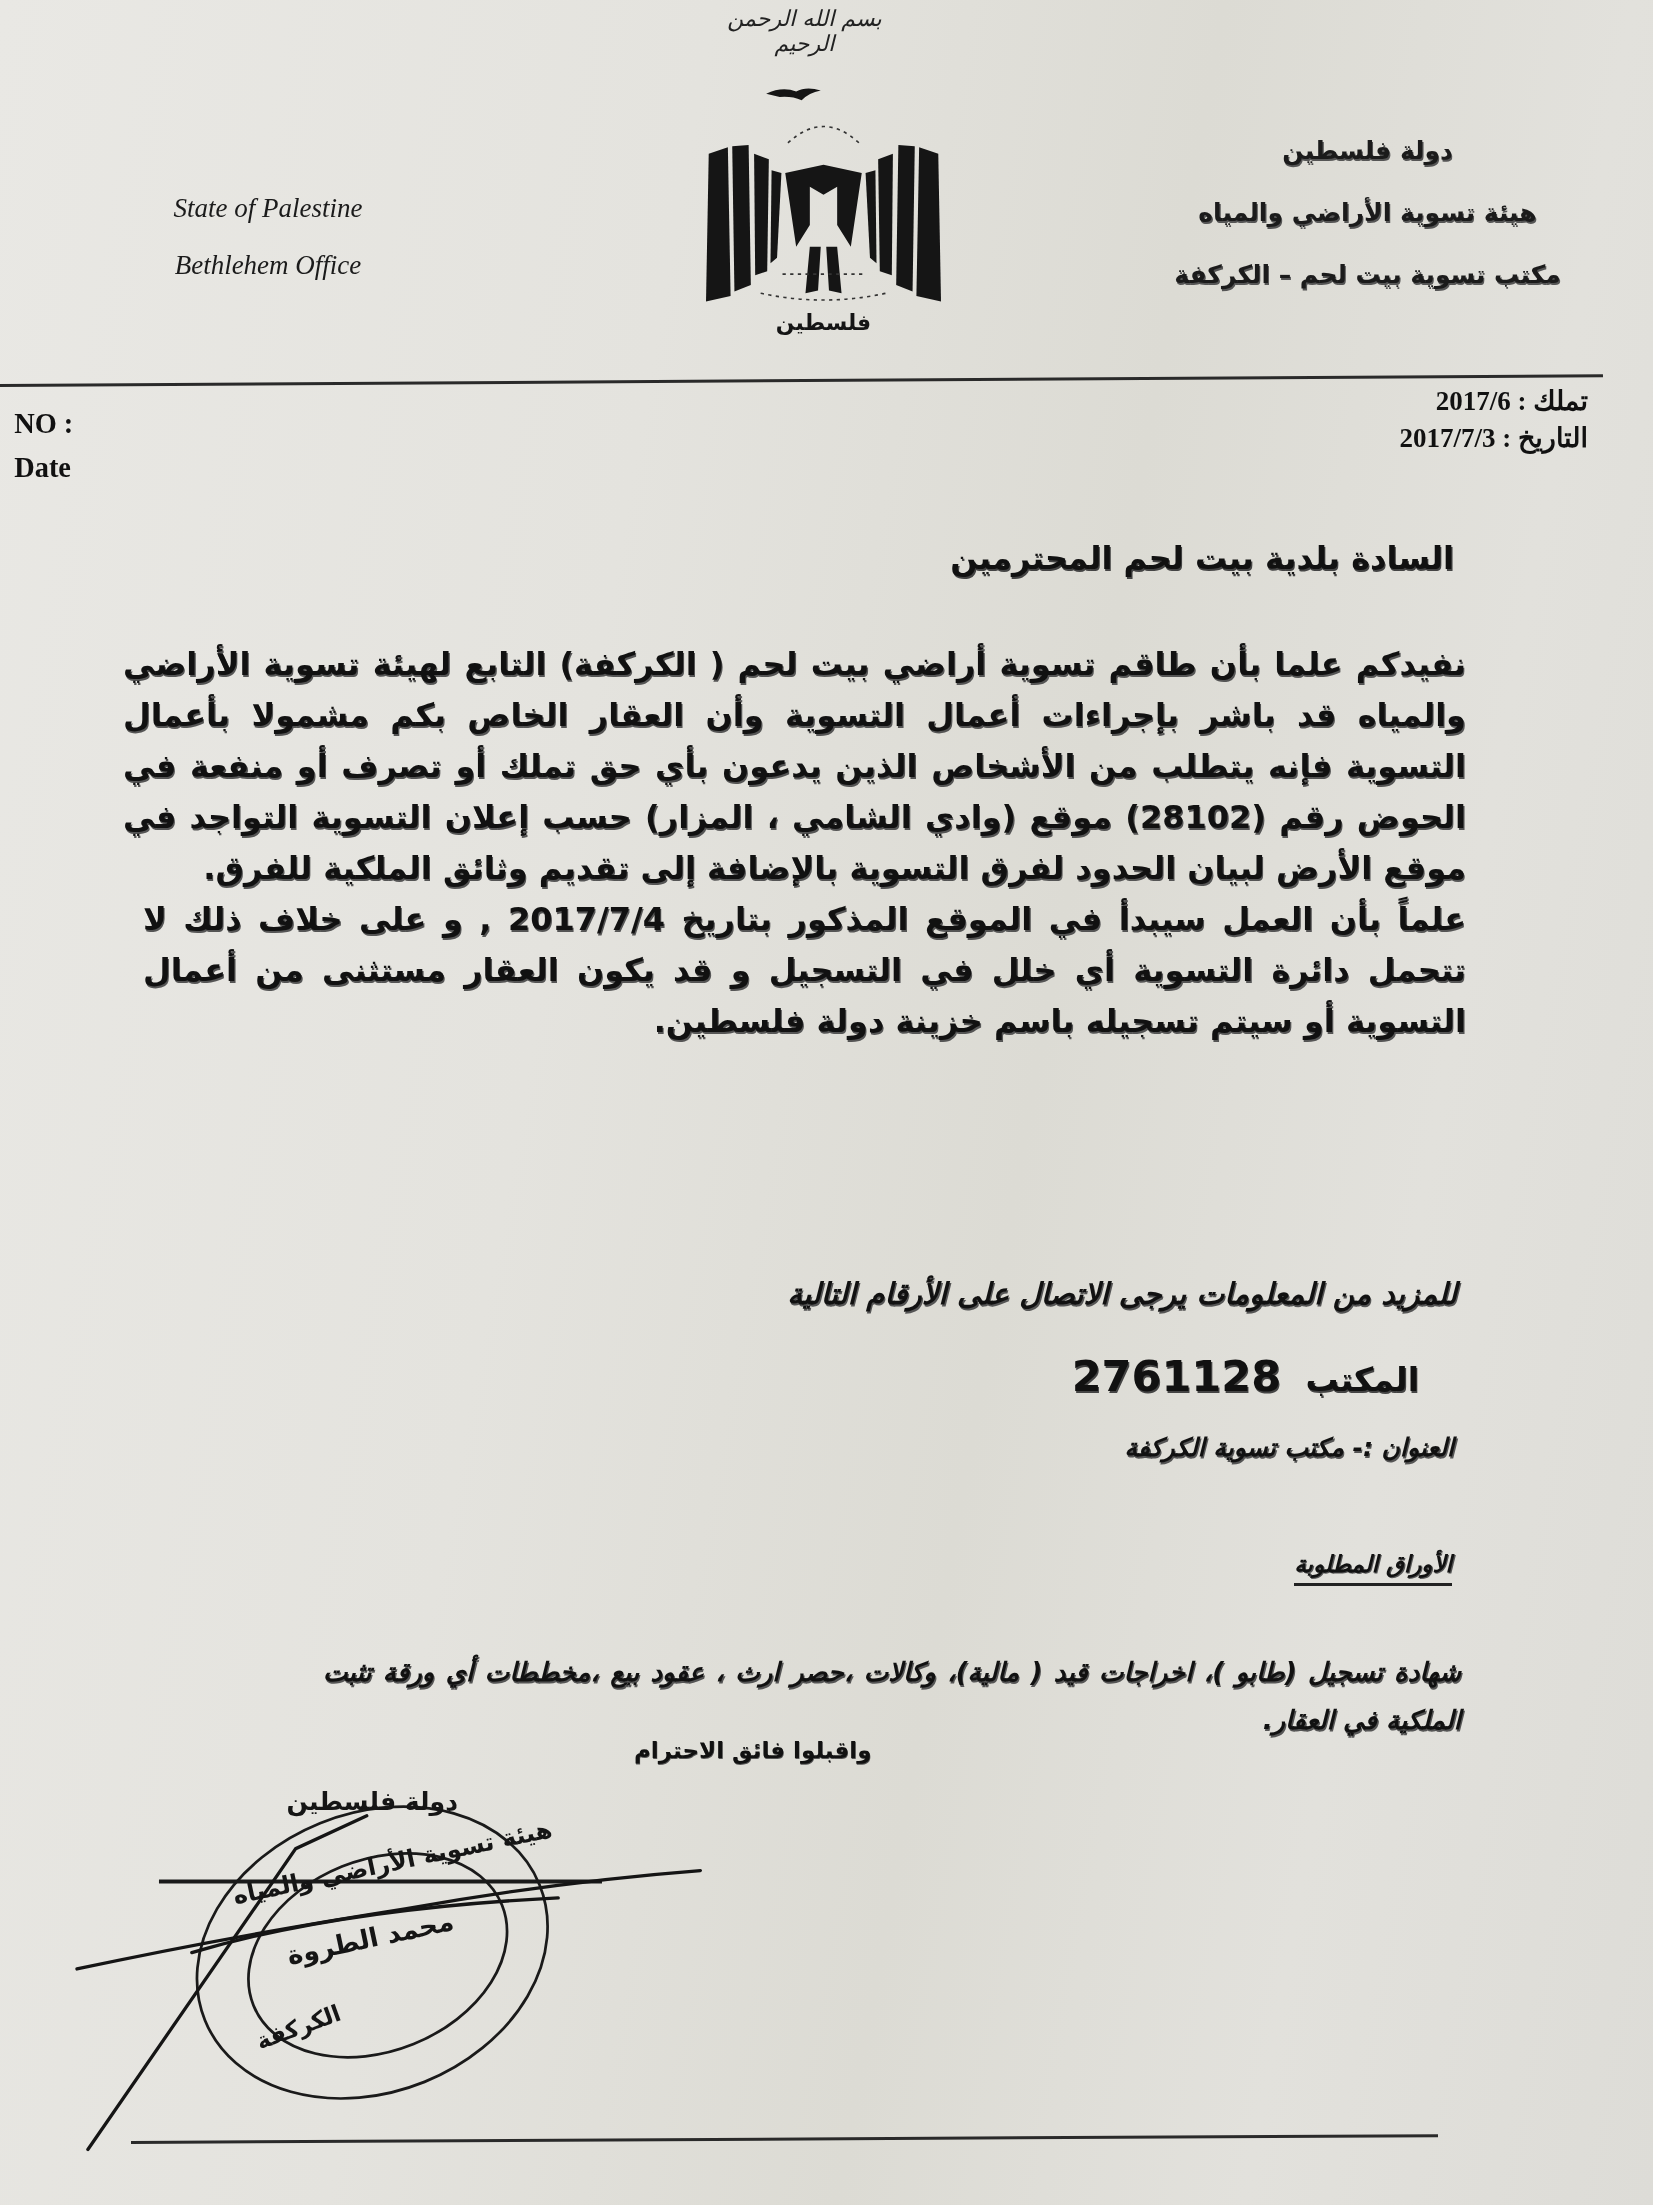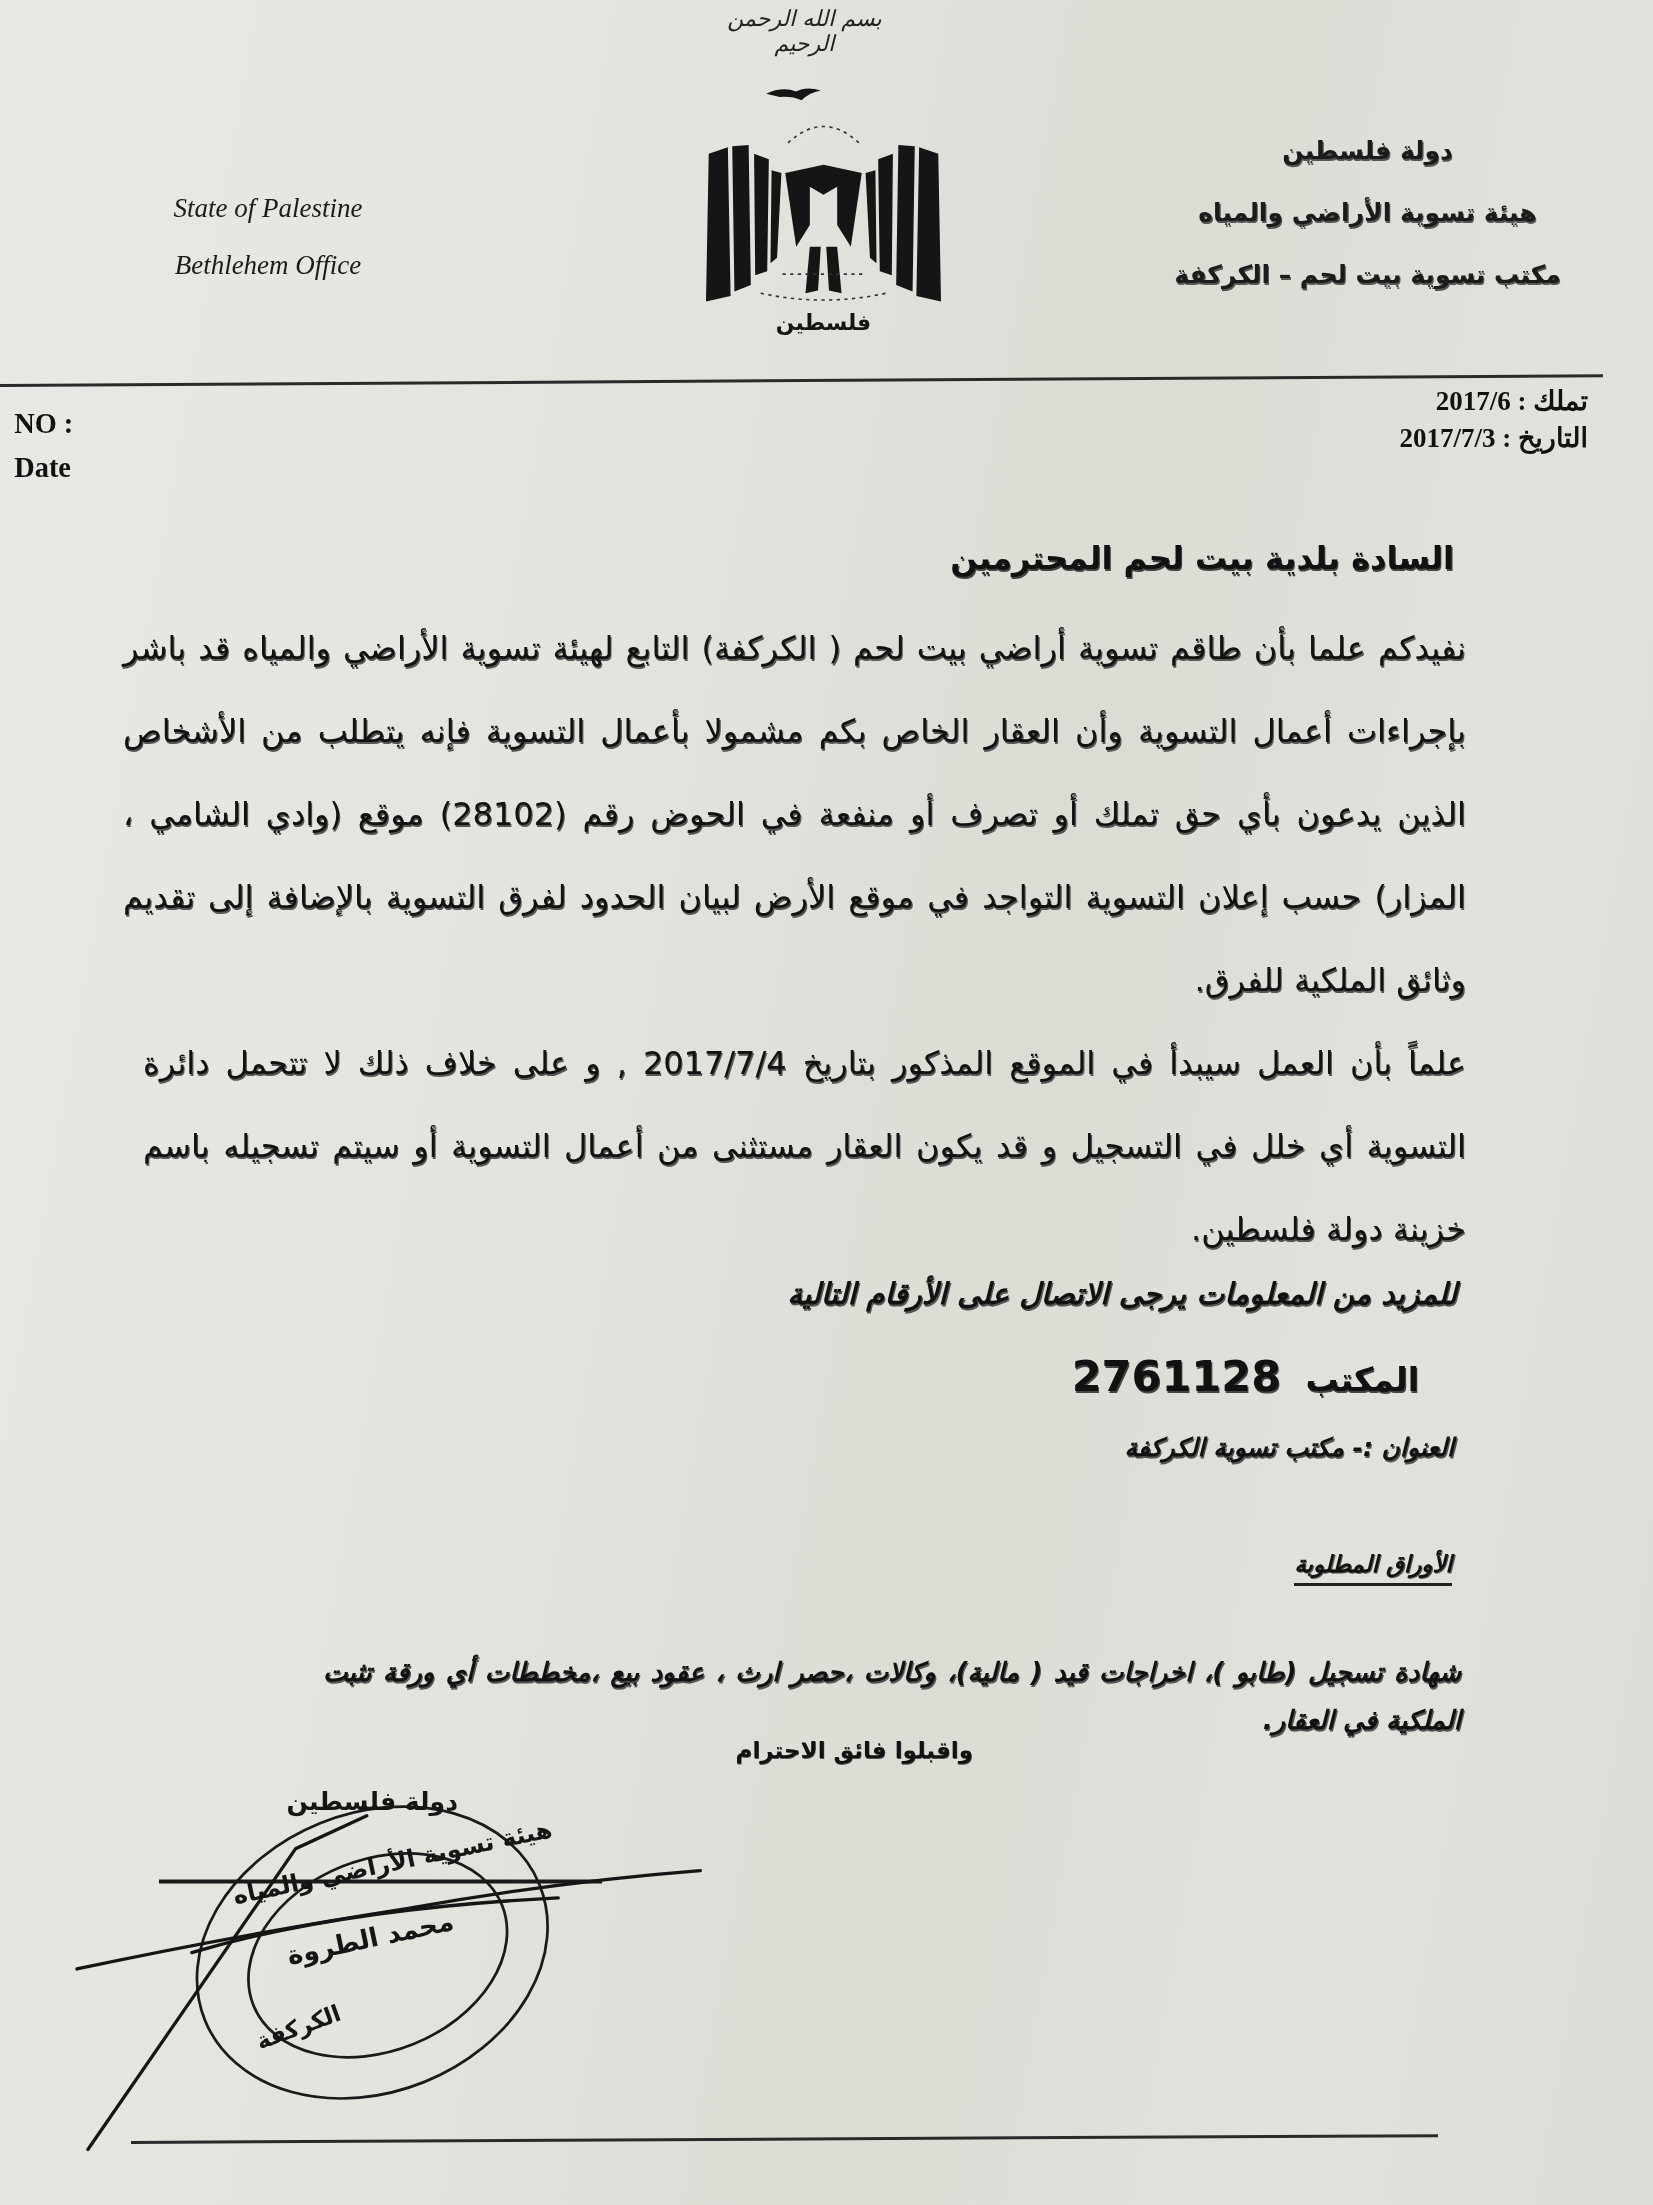--- a/index.html
+++ b/index.html
@@ -11,30 +11,30 @@
   .abs { position: absolute; }
   .basmala { left: 695px; top: 5.5px; width: 219px; text-align: center; font-family: "DejaVu Serif", serif; font-style: italic; font-size: 22px; direction: rtl; color: #222; }
   .en-head { left: 22px; top: 180px; width: 492px; text-align: center; font-family: "Liberation Serif", serif; font-style: italic; font-size: 27px; line-height: 57px; color: #1b1b1b; }
   .ar-head { left: 1138px; top: 120px; width: 459px; text-align: center; direction: rtl; font-family: "DejaVu Sans", sans-serif; font-weight: bold; font-size: 25px; line-height: 62px; color: #1b1b1b; text-shadow: 1.1px 1.6px 0 #555; }
   .emblem { left: 706px; top: 77px; width: 235px; height: 263px; }
   .hr-top { left: 0; top: 384px; width: 1603px; height: 2.7px; background: #2a2a2a; transform: rotate(-0.35deg); transform-origin: left; }
   .no-date { left: 14.2px; top: 402px; font-family: "Liberation Serif", serif; font-weight: bold; font-size: 28.4px; line-height: 44px; }
   .ref-ar { right: 66px; top: 383px; direction: rtl; text-align: right; font-family: "Liberation Serif", serif; font-weight: bold; font-size: 27px; line-height: 37px; }
   .ref-ar .num { unicode-bidi: embed; direction: ltr; display: inline-block; }
   .salute { right: 200px; top: 539px; direction: rtl; font-weight: bold; font-size: 32px; text-shadow: 1.1px 1.6px 0 #444; }
-  .body-text { left: 123px; top: 607px; width: 1343px; direction: rtl; text-align: justify; text-align-last: right; font-weight: normal; font-size: 32px; line-height: 83px; text-shadow: 1.1px 1.6px 0 #555; }
+  .body-text { left: 123px; top: 639px; width: 1343px; direction: rtl; text-align: justify; text-align-last: right; font-weight: bold; font-size: 32px; line-height: 51px; text-shadow: 1.1px 1.6px 0 #555; }
   .body-text p { margin: 0; }
   .body-text .last { text-align-last: right; margin-left: 20px; }
   .more-info { right: 197px; top: 1277px; direction: rtl; font-weight: bold; font-style: italic; font-size: 29.5px; text-shadow: 1.1px 1.6px 0 #555; }
   .office-line { right: 235px; top: 1351px; direction: rtl; font-weight: bold; font-size: 33px; text-shadow: 1.1px 1.6px 0 #444; }
   .office-line .phone { font-size: 43px; margin-right: 13px; letter-spacing: 1.1px; }
   .address { right: 200px; top: 1433px; direction: rtl; font-weight: bold; font-style: italic; font-size: 25px; text-shadow: 1.1px 1.6px 0 #555; }
   .req-title { right: 202px; top: 1551px; direction: rtl; font-weight: bold; font-style: italic; font-size: 23px; border-bottom: 3.3px solid #222; padding-bottom: 6px; text-shadow: 1.1px 1.1px 0 #555; }
   .req-body { left: 323px; top: 1600px; width: 1138px; direction: rtl; text-align: justify; text-align-last: right; font-weight: bold; font-style: italic; font-size: 26px; line-height: 48px; text-shadow: 1.1px 1.6px 0 #555; margin-top: 48px; }
-  .closing { left: 634px; top: 1737px; width: 339px; text-align: right; direction: rtl; font-weight: bold; font-size: 23px; text-shadow: 0.5px 1.1px 0 #555; }
+  .closing { left: 634px; top: 1737px; width: 339px; text-align: left; direction: rtl; font-weight: bold; font-size: 23px; text-shadow: 0.5px 1.1px 0 #555; }
   .stamp { left: 66px; top: 1772px; width: 711px; height: 383px; }
   .hr-bottom { left: 131px; top: 2141px; width: 1307px; height: 2.7px; background: #2a2a2a; transform: rotate(-0.3deg); transform-origin: left; }
 </style>
 </head>
 <body>
 
 <div class="abs basmala">بسم الله الرحمن الرحيم</div>
 
 <div class="abs en-head">
   <div>State of Palestine</div>

